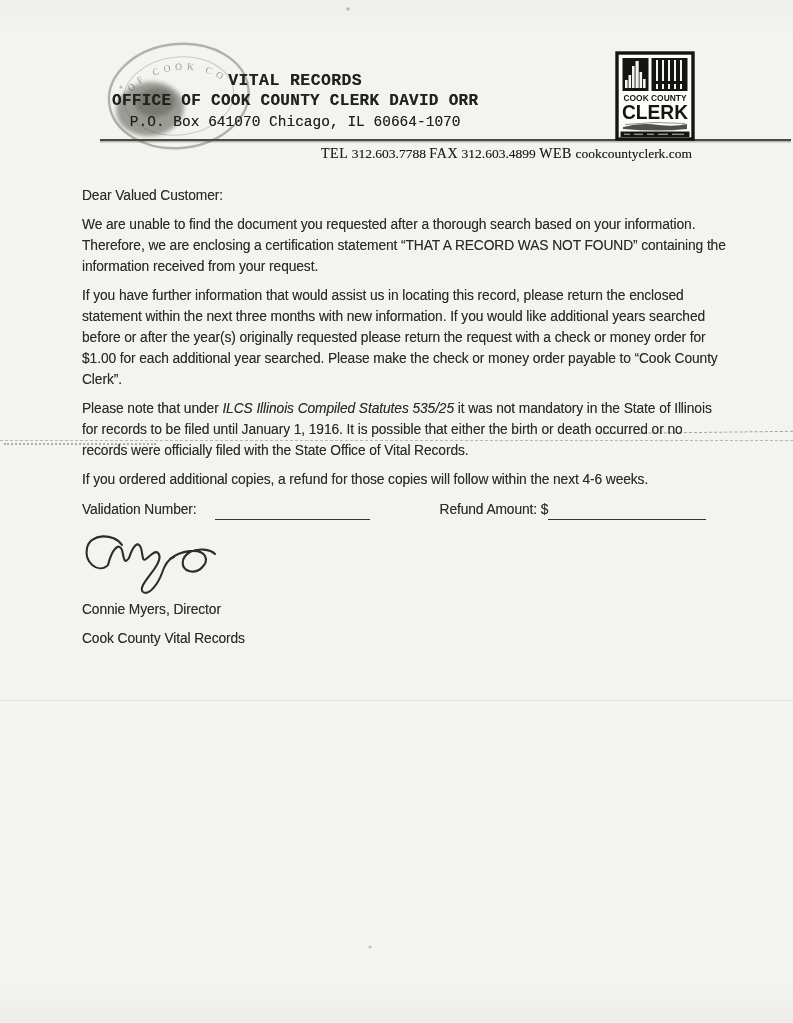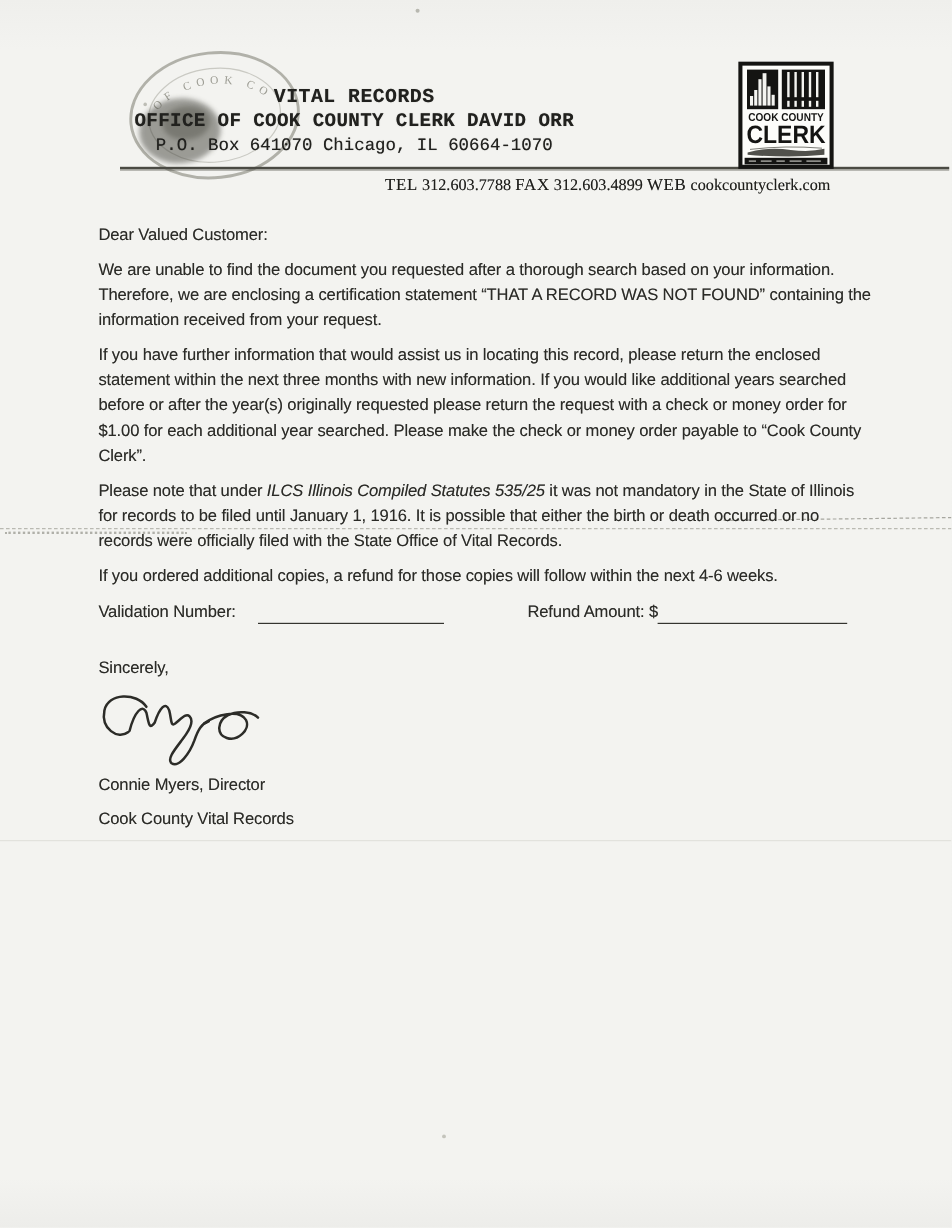--- a/index.html
+++ b/index.html
@@ -28,21 +28,21 @@
   .logo{position:absolute;left:615px;top:51px;width:80px;height:90px;z-index:2;}
   
   .letter-body{position:absolute;left:82px;top:185px;width:656px;z-index:3;
     font-size:13.8px;line-height:21px;letter-spacing:-0.1px;color:#2b2b27;
     text-shadow:0 0 .5px rgba(43,43,39,.45);}
   .letter-body p{margin:0 12px 8px 0;}
   .salutation{margin:0 0 8px 0;}
   .b{font-weight:normal;}
   .i{font-style:italic;text-align:right;}
   .para4{margin:0 0 20px 0;}
-  .fields-row{display:flex;align-items:flex-end;height:22px;margin:0 0 26px 0;}
+  .fields-row{display:flex;align-items:flex-end;height:22px;margin:0 0 11px 0;}
   .blank{display:inline-block;border-bottom:1.2px solid #34342f;height:17px;}
   .blank1{width:155px;margin-left:18px;}
   .blank2{width:158px;}
   .refund-label{margin-left:22px;padding-left:48px;}
   .closing{margin:0 0 5px 0;}
   .signature{display:block;margin:0 0 2px -4px;}
   .signer-name{margin:0 0 6px 0;}
   .signer-org{margin:0;}
   
   .fold-main{position:absolute;left:0;top:440px;width:793px;border-top:1.6px dashed #8a8a80;opacity:.55;z-index:2;}
@@ -151,21 +151,20 @@
 
     <p class="para4">If you ordered additional copies, a refund for those copies will follow within the next 4-6 weeks.</p>
 
     <div class="fields-row">
       <span>Validation Number:</span>
       <span class="blank blank1"></span>
       <span class="refund-label">Refund Amount: $</span>
       <span class="blank blank2"></span>
     </div>
 
-    <p class="closing">Sincerely,</p>
 
     <svg class="signature" width="160" height="66" viewBox="0 0 160 66">
       <g fill="none" stroke="#2c2c28" stroke-width="2.1" stroke-linecap="round" stroke-linejoin="round">
         <path d="M44,14 C36,2 12,2 9,17 C6,32 20,42 29,35"></path>
         <path d="M30,34 C34,18 41,11 44,19 C46,27 46,34 51,27 C55,15 60,9 63,17 C65,24 64,31 68,28 C73,24 77,19 80,22 C83,25 81,31 77,37 C71,46 60,57 65,61 C71,65 80,53 84,42 C87,33 90,28 96,26"></path>
         <path d="M92,28 C102,20 122,16 127,25 C131,33 120,43 111,40 C102,37 103,26 112,21 C120,17 132,18 137,23"></path>
       </g>
     </svg>
 
     <p class="signer-name">Connie Myers, Director</p>

